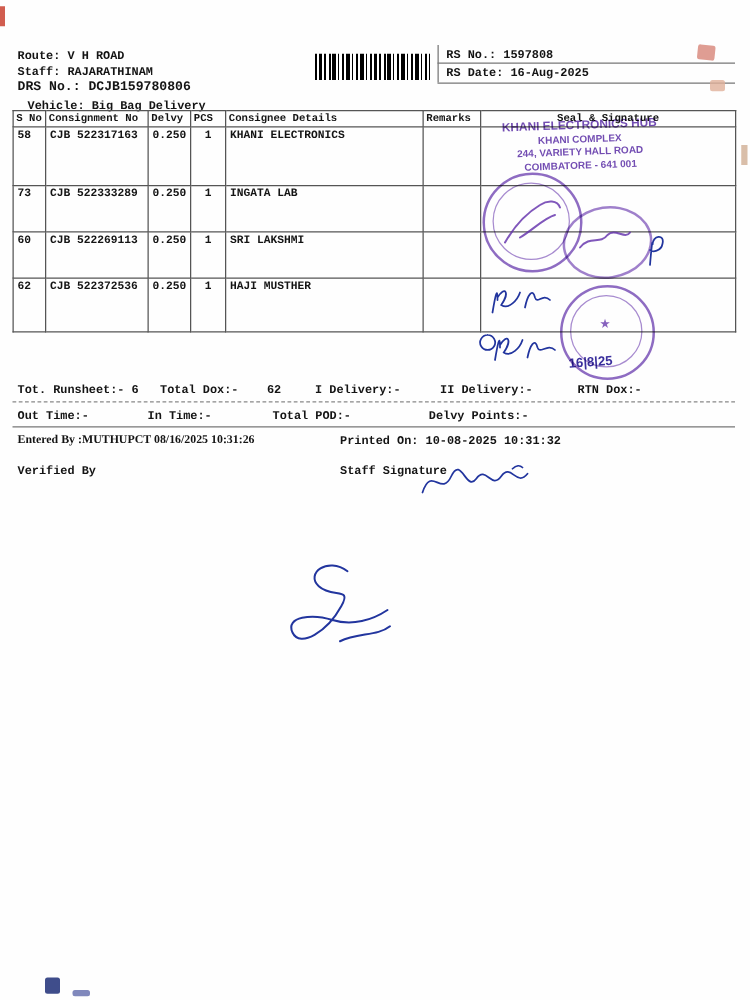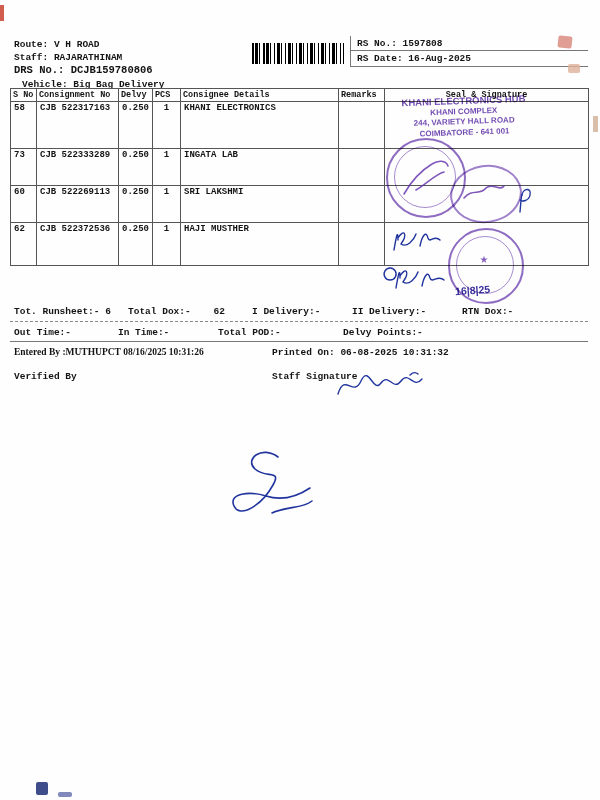--- a/index.html
+++ b/index.html
@@ -181,21 +181,21 @@
   <div class="abs dashline" style="top:321px;"></div>
 
   <div class="abs sum" style="left:14px;top:327px;text-align:right;">Out Time:-</div>
   <div class="abs sum" style="left:118px;top:327px;">In Time:-</div>
   <div class="abs sum" style="left:218px;top:327px;">Total POD:-</div>
   <div class="abs sum" style="left:295px;top:327px;padding-left:48px;">Delvy Points:-</div>
 
   <div class="abs solidline" style="top:341px;"></div>
 
   <div class="abs sum" style="left:14px;top:347px;font-family:Liberation Serif, serif;">Entered By :MUTHUPCT 08/16/2025 10:31:26</div>
-  <div class="abs sum" style="left:272px;top:347px;">Printed On: 06-08-2025 10:31:32</div>
+  <div class="abs sum" style="left:272px;top:347px;">Printed On: 10-08-2025 10:31:32</div>
 
   <div class="abs sum" style="left:14px;top:371px;">Verified By</div>
   <div class="abs sum" style="left:272px;top:371px;">Staff Signature</div>
 
   <svg class="abs" style="left:332px;top:366px;" width="100" height="40">
     <path class="ink" d="M6,28 C13,6 21,32 29,15 S41,28 49,17 S61,26 69,15 S81,24 90,13 M78,9 c3,-3 6,-3 8,-1"></path>
   </svg>
 
   <svg class="abs" style="left:212px;top:443px;" width="130" height="95">
     <path class="ink" style="stroke-width:1.6" d="M66,14 C50,2 32,16 43,26 C54,36 70,26 61,42 C50,62 28,76 22,63 C16,50 38,48 54,53 C70,58 86,53 98,45 M60,70 C74,63 90,66 100,58"></path>

